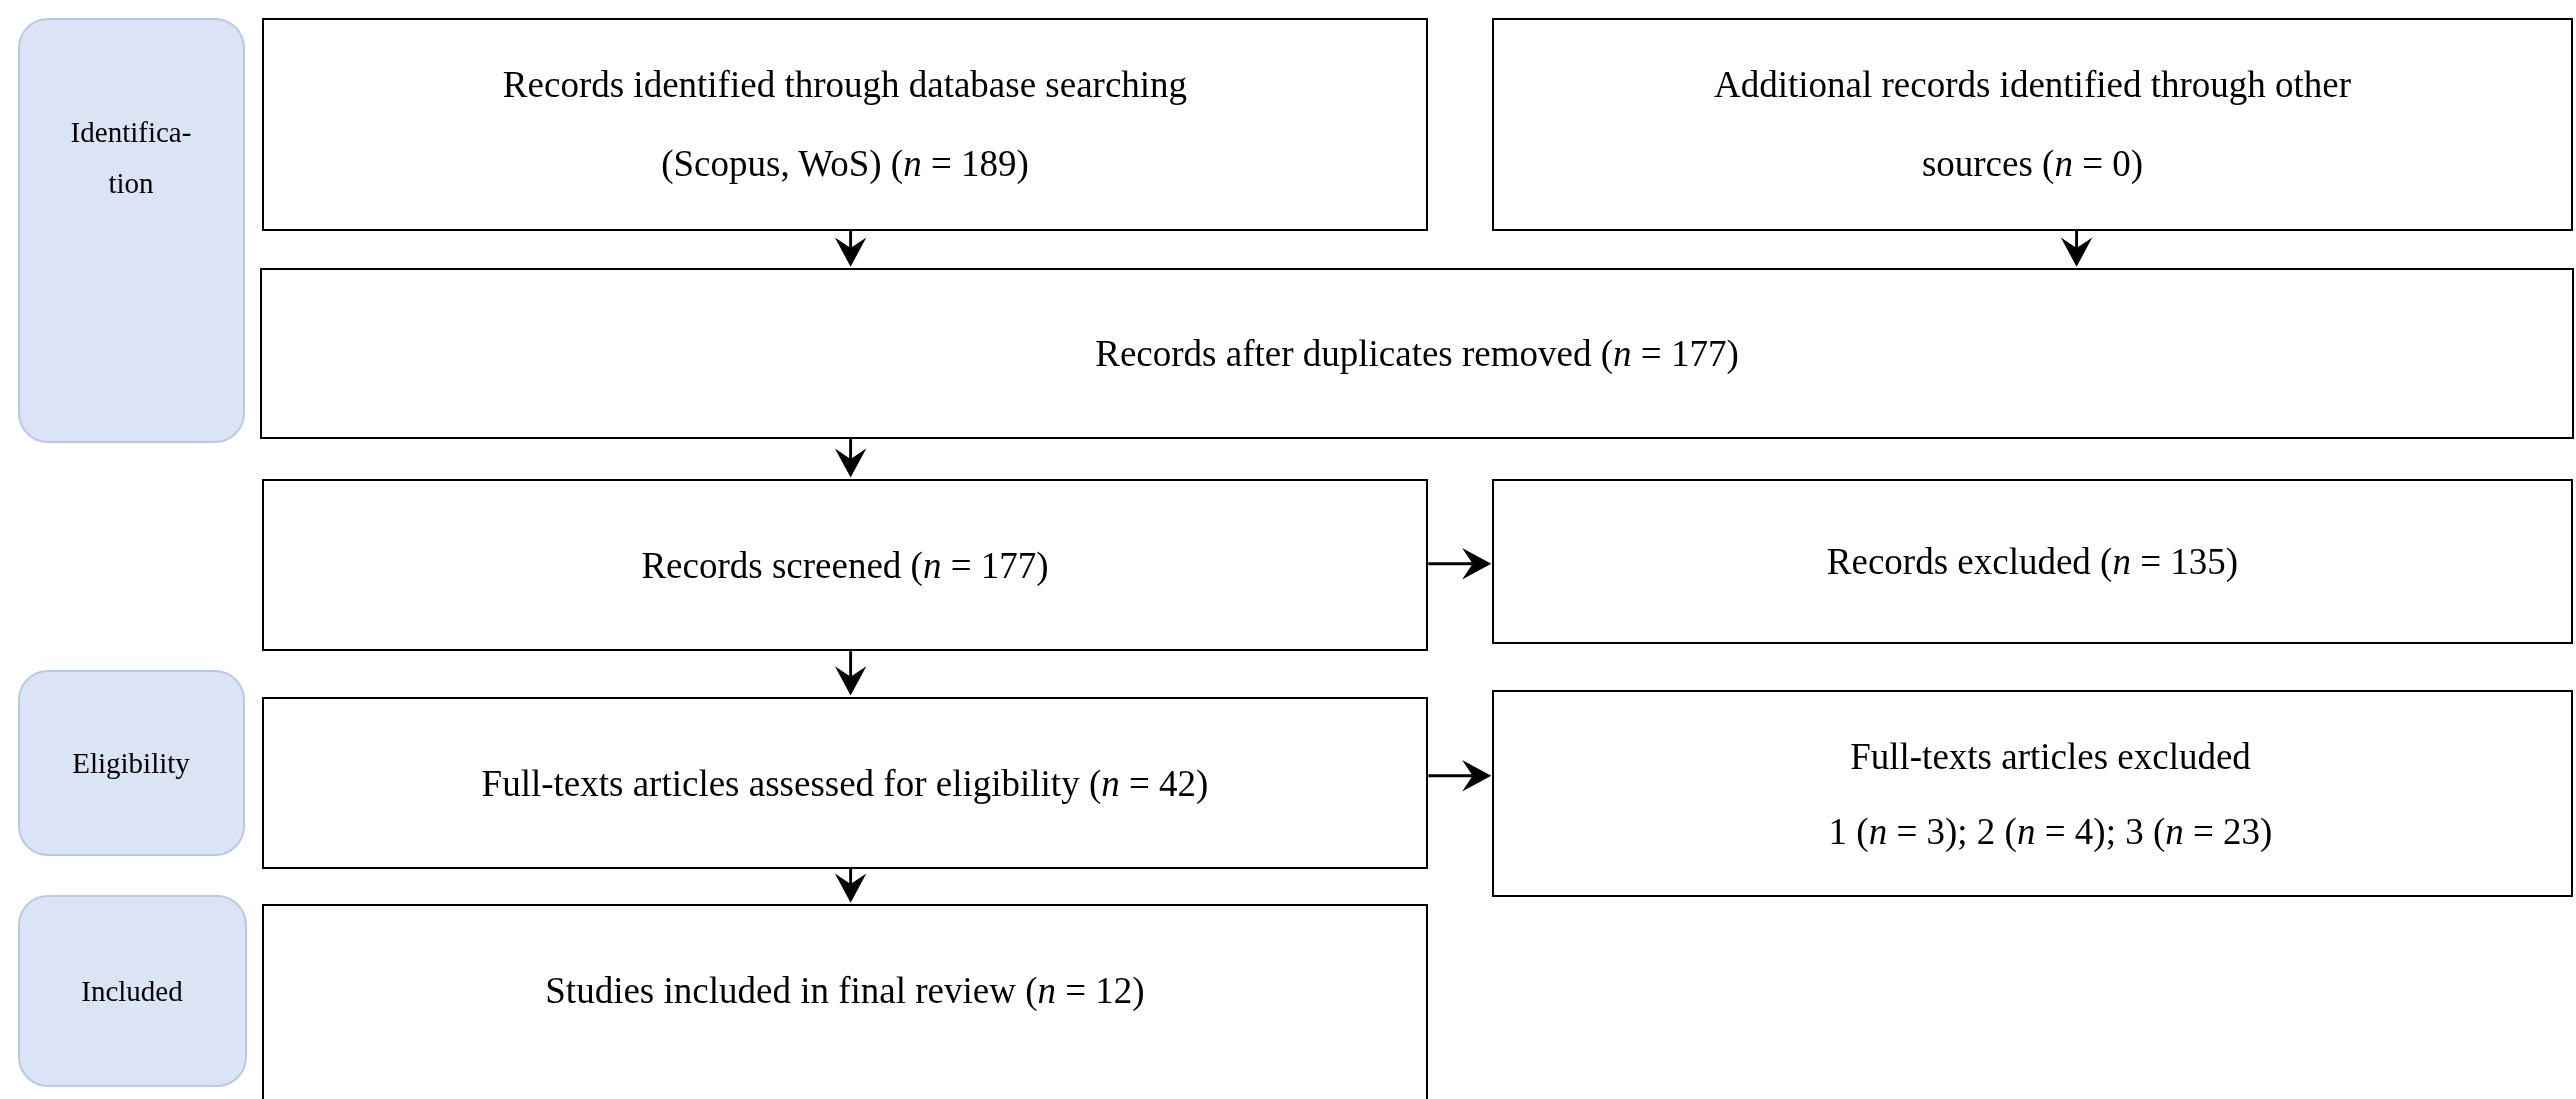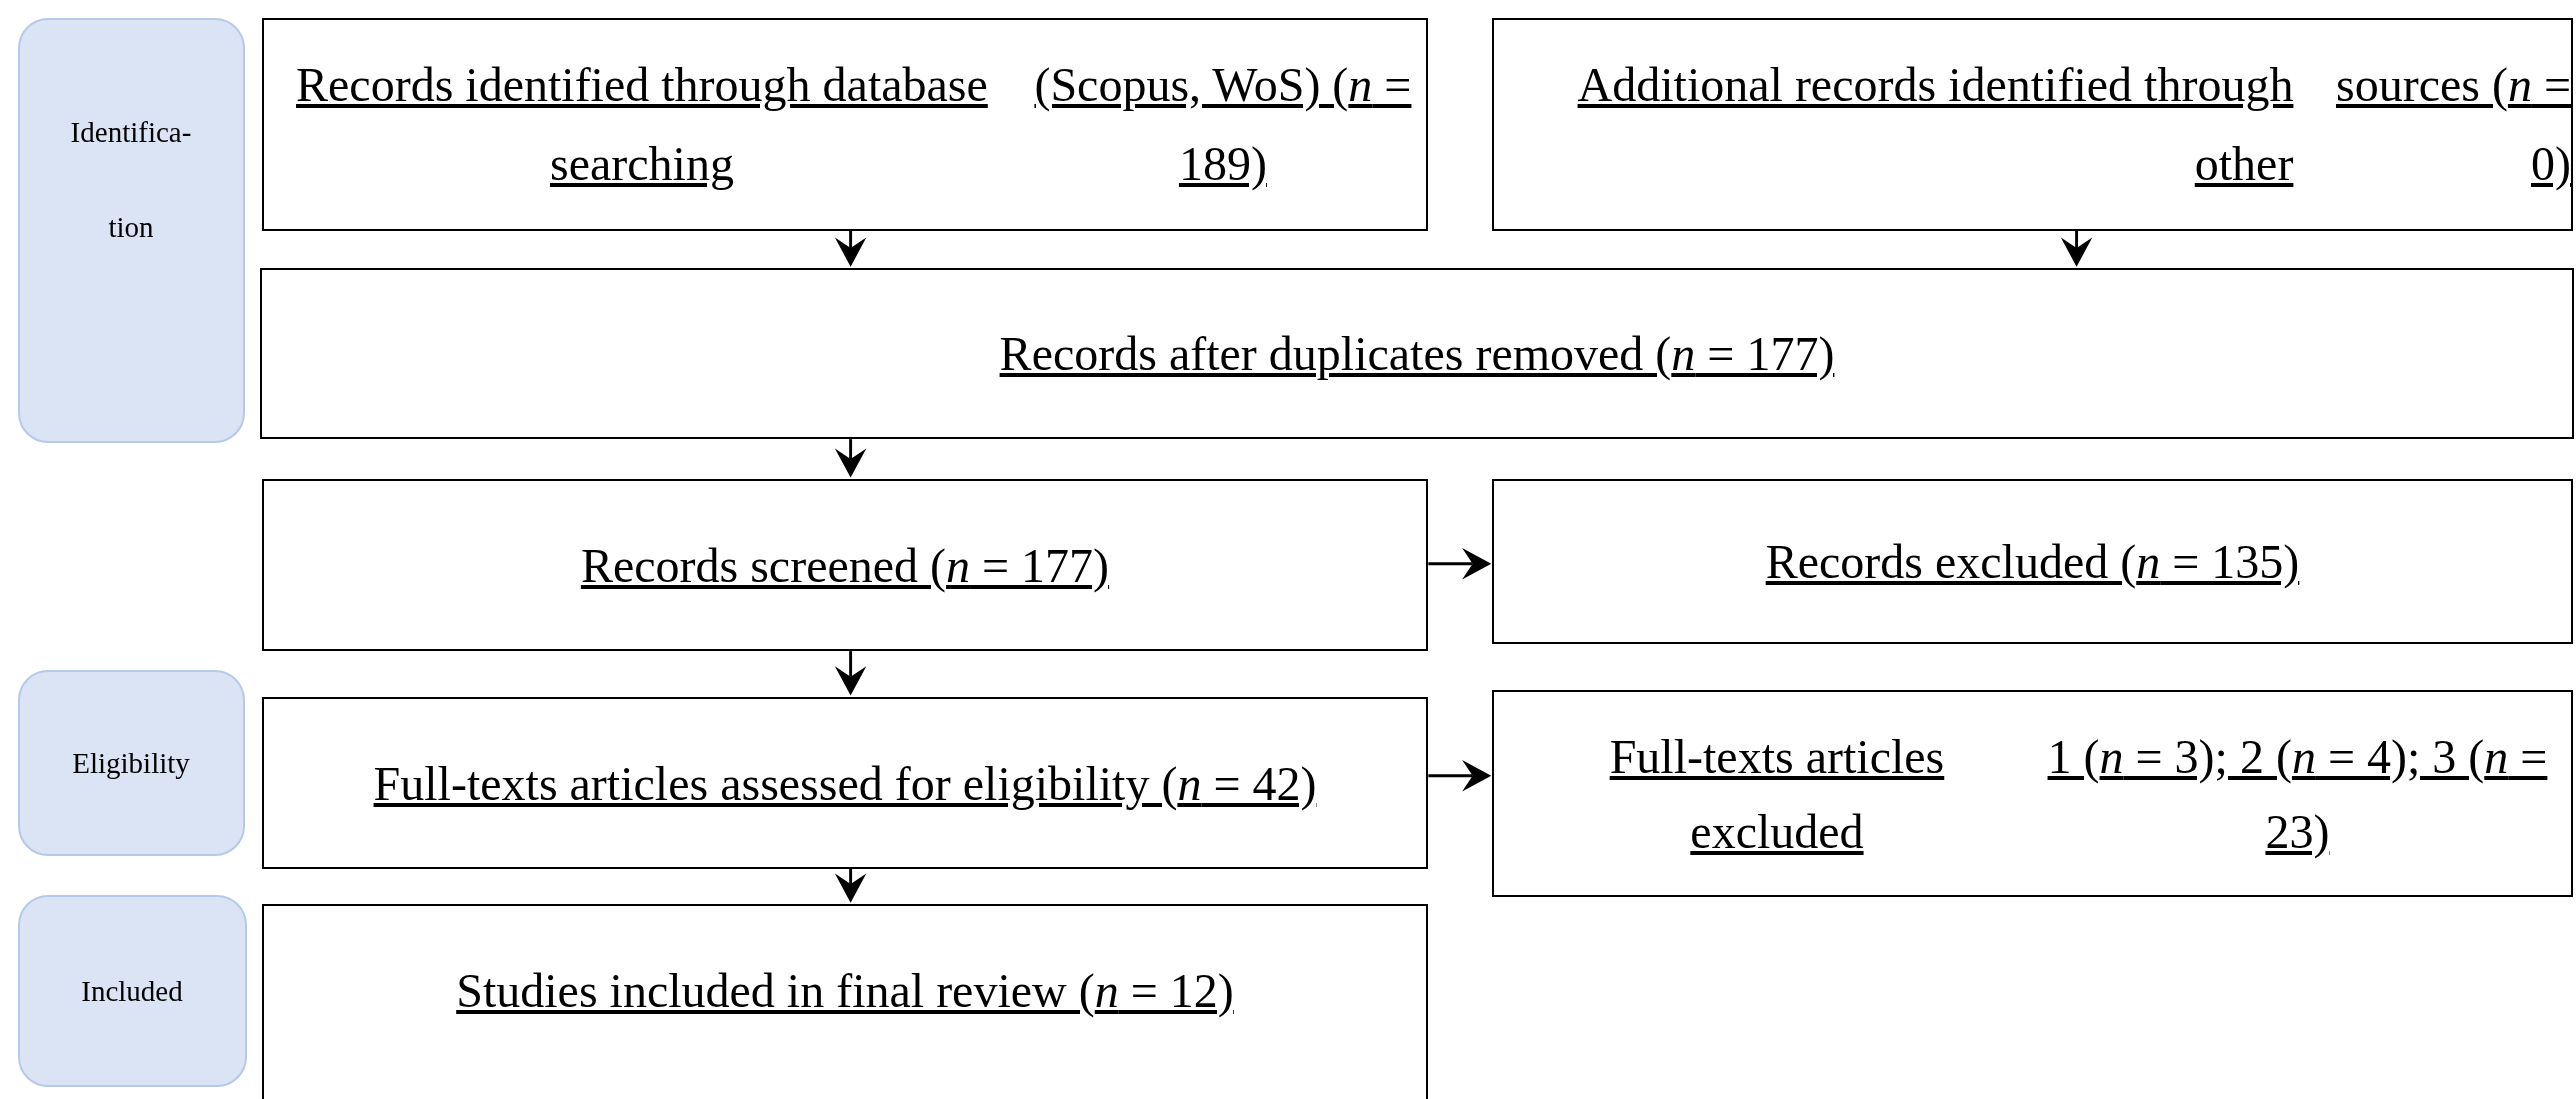--- a/index.html
+++ b/index.html
@@ -7,26 +7,26 @@
          font-family:"Liberation Serif","DejaVu Serif",serif; color:#000; }
 
   .stage { position:absolute; left:0; top:0; width:2576px; height:1099px; }
 
   .side {
     position:absolute; background:#dbe4f4; border:2.3px solid #b7c9e8;
     border-radius:30px; display:flex; flex-direction:column;
     align-items:center; justify-content:center; text-align:center;
     font-size:29px; line-height:35px; box-sizing:border-box;
   }
-  .side.idn { justify-content:flex-start; padding-top:87px; line-height:51px;gap:44px; }
+  .side.idn { justify-content:flex-start; padding-top:87px; line-height:51px; }
 
   .box {
     position:absolute; background:#ffffff; border:2.9px solid #000000;
-    display:flex; flex-direction:row; align-items:center; justify-content:center;
-    text-align:center; font-size:48px; line-height:79px; box-sizing:border-box;text-decoration:underline;
+    display:flex; flex-direction:column; align-items:center; justify-content:center;
+    text-align:center; font-size:37px; line-height:79px; box-sizing:border-box;
   }
   .box.tight { line-height:75px; }
   .box.single { line-height:41px; }
   .box.biasup { padding-bottom:44px; }
 
   .n { font-style:italic; }
 
   svg.arrows { position:absolute; left:0; top:0; pointer-events:none; }
   .arrow-stroke { stroke:#000; fill:none; }
   .arrow-head { fill:#000; stroke:none; }

